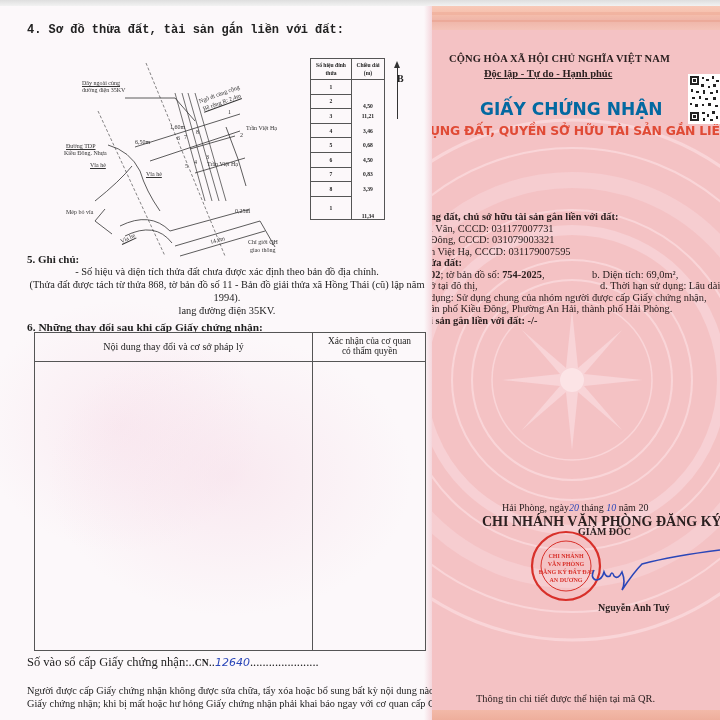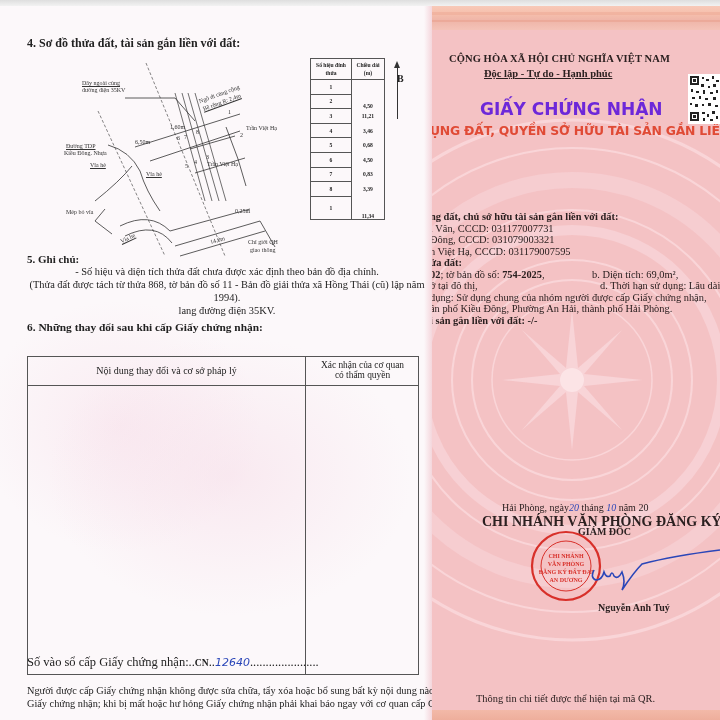--- a/index.html
+++ b/index.html
@@ -23,21 +23,21 @@
   .coord-table { position:absolute; left:310px; top:52px; border-collapse:collapse; font-size:5.6px; text-align:center; }
   .coord-table td, .coord-table th { border:1px solid #555; padding:0; font-weight:bold; }
   .coord-table th { height:20px; line-height:8px; font-weight:bold; }
   .coord-table td.c1 { width:40px; height:13.6px; }
   .coord-table td.c2 { width:32px; border-bottom:none; border-top:none; position:relative; }
   .north { position:absolute; left:392px; top:55px; width:12px; height:60px; }
   .north .line { position:absolute; left:5px; top:6px; width:1px; height:52px; background:#333; }
   .north .arrow { position:absolute; left:2px; top:0; width:0; height:0; border-left:3px solid transparent; border-right:3px solid transparent; border-bottom:7px solid #333; }
   .north .letter { position:absolute; left:5px; top:12px; font-weight:bold; font-size:10px; }
 
-  .changes-table { position:absolute; left:27px; top:332px; width:392px; height:319px; border:1px solid #555; box-sizing:border-box;margin-top:24px; }
+  .changes-table { position:absolute; left:34px; top:332px; width:392px; height:319px; border:1px solid #555; box-sizing:border-box; }
   .changes-table .hdr { position:absolute; left:0; top:0; width:100%; height:28px; border-bottom:1px solid #555; }
   .changes-table .vdiv { position:absolute; left:277px; top:0; width:1px; height:100%; background:#555; }
   .changes-table .h1 { position:absolute; left:0; top:8px; width:277px; text-align:center; font-size:10px; }
   .changes-table .h2 { position:absolute; left:278px; top:3px; width:113px; text-align:center; font-size:9.4px; line-height:10px; }
 
   .reg-line { position:absolute; left:27px; top:655px; font-size:12.5px; white-space:nowrap; }
   .reg-line .cn { font-weight:bold; font-size:9.6px; }
   .reg-line .hand { font-style:italic; color:#2a46b8; font-family:"DejaVu Sans", sans-serif; font-size:11px; }
   .warning { position:absolute; left:27px; top:683px; font-size:10.3px; line-height:13px; width:410px; }
   .warning div { white-space:nowrap; }
@@ -46,21 +46,21 @@
   .right-page { position:absolute; left:432px; top:6px; width:308px; height:714px; overflow:hidden; background:#f4c2c4; }
   .right-page .band { position:absolute; left:0; top:0; width:100%; height:24px; background:linear-gradient(#f8c9b8 0%, #f6c0ad 30%, #efb5a8 60%, #f4c3b8 100%); }
   .right-page .band2 { position:absolute; left:0; top:6px; width:100%; height:3px; background:#eeab97; opacity:0.6; }
   .right-page .band3 { position:absolute; left:0; top:14px; width:100%; height:2px; background:#e9a190; opacity:0.6; }
   .right-page .bottom-band { position:absolute; left:0; bottom:0; width:100%; height:10px; background:linear-gradient(#f3b9a8,#eeae9c); }
   .drum { position:absolute; left:-130px; top:110px; width:540px; height:540px; }
 
   .rp-text { position:absolute; white-space:nowrap; color:#2b2020; }
   .rp-nation { left:17px; top:47px; font-weight:bold; font-size:10.5px; letter-spacing:0.1px; }
   .rp-motto { left:52px; top:62px; font-weight:bold; font-size:10.5px; text-decoration:underline; }
-  .rp-cert-title { left:48px; top:93px; font-family:"DejaVu Sans", sans-serif; font-weight:bold; font-size:17px; color:#6d28d9; }
+  .rp-cert-title { left:48px; top:93px; font-family:"DejaVu Sans", sans-serif; font-weight:bold; font-size:17px; color:#0369a1; }
   .rp-cert-sub { left:-2px; top:117px; font-family:"DejaVu Sans", sans-serif; font-weight:bold; font-size:12.4px; color:#e04a35; letter-spacing:-0.2px; }
   .qr { position:absolute; left:256px; top:68px; width:32px; height:50px; background:#fff; }
   .info { position:absolute; left:-2px; top:205px; font-size:10.4px; line-height:11.5px; color:#2b2020; width:300px; }
   .info div { white-space:nowrap; position:relative; height:11.5px; }
   .info b { font-weight:bold; }
   .info .colb { position:absolute; left:66px; }
   .sign-place { left:70px; top:496px; font-size:10px; }
   .sign-place .hand { font-style:italic; color:#2a46b8; }
   .sign-org { left:50px; top:508px; font-weight:bold; font-size:14px; }
   .sign-role { left:146px; top:520px; font-weight:bold; font-size:10px; }
@@ -70,21 +70,21 @@
   .qr-note { left:44px; top:687px; font-size:10.4px; }
 </style>
 </head>
 <body>
 
 <div class="topbar"></div>
 
 <div class="left-page">
   <div class="edge"></div>
 
-  <div class="sec-title" style="left:27px;top:30px;">4. Sơ đồ thửa đất, tài sản gắn liền với đất:</div>
+  <div class="sec-title" style="left:27px;top:17px;font-family:Liberation Mono, monospace;">4. Sơ đồ thửa đất, tài sản gắn liền với đất:</div>
 
   <div class="diagram">
     <svg width="250" height="210" viewBox="0 0 250 210">
       <g stroke="#333" fill="none" stroke-width="0.8">
 
         <line x1="96" y1="12" x2="175" y2="205" stroke-dasharray="3,2" stroke-width="0.6"></line>
         <line x1="48" y1="60" x2="115" y2="205" stroke-dasharray="3,2" stroke-width="0.6"></line>
 
         <line x1="85" y1="96" x2="190" y2="63"></line>
         <line x1="100" y1="110" x2="190" y2="80"></line>

